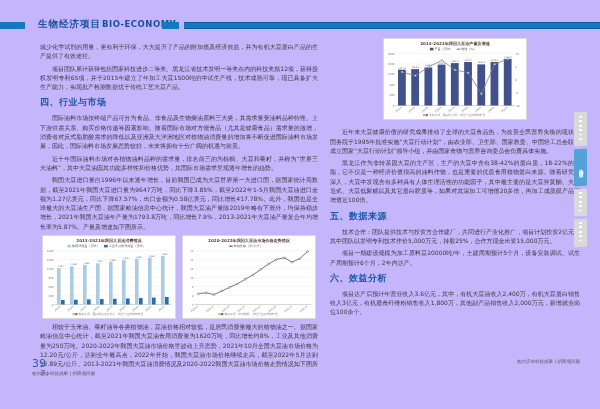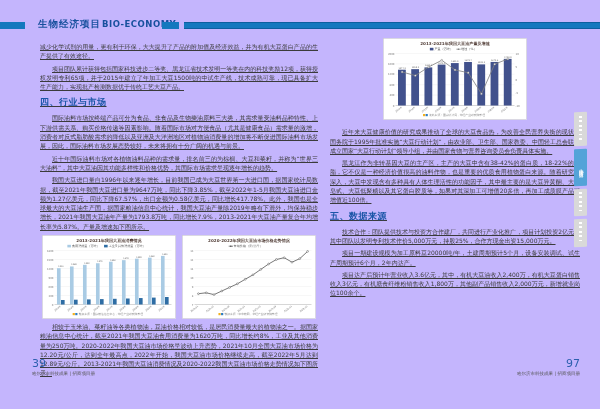--- a/index.html
+++ b/index.html
@@ -8,21 +8,21 @@
 
   
   .hdr{position:absolute;top:18px;left:0;width:600px;height:14px;}
   .hdr-block{position:absolute;left:0;top:4px;width:25px;height:7px;background:#1478be;}
   .hdr-cn{position:absolute;left:38px;top:0;font-size:9.5px;font-weight:bold;color:#17509d;letter-spacing:1px;}
   .hdr-en{position:absolute;left:102px;top:0.5px;font-size:8.5px;font-weight:bold;color:#17509d;letter-spacing:0.5px;}
   .hdr-dash{position:absolute;left:162px;top:4px;width:17px;height:7px;background:#1478be;}
   .hdr-rule{position:absolute;left:184px;top:4px;width:416px;height:7px;background:#1478be;border-top:1px solid #0d5f9f;border-bottom:1px solid #0d5f9f;box-sizing:border-box;}
 
   
-  .col{position:absolute;color:#3b3b3b;font-size:6px;line-height:1.55;text-align:justify;text-decoration:underline;}
+  .col{position:absolute;color:#3b3b3b;font-size:6px;line-height:1.55;text-align:justify;}
   .col-left{left:40px;top:42px;width:278px;}
   .col-right{left:330px;top:38px;width:250px;}
   .para{margin:0 0 3px 0;text-indent:2em;}
   .para.noindent{text-indent:0;}
   .sec-h{margin:5px 0 3px 0;font-size:9px;font-weight:bold;color:#1c56a8;letter-spacing:0.5px;}
 
   .charts-row{display:flex;justify-content:space-between;margin:4px 2px 3px 2px;}
   .chart-c-wrap{text-align:center;margin:0 0 5px 0;}
   svg{display:block;}
   .charts-row svg{display:inline-block;}
@@ -247,24 +247,24 @@
           <rect x="40" y="76" width="2.2" height="2.2" fill="#f2b01e"></rect>
           <rect x="42.6" y="76" width="2.2" height="2.2" fill="#2d7dc2"></rect>
           <text x="46" y="78.2" font-size="2.8" fill="#888">资料来源：国家统计局，华经产业研究院整理</text>
         </svg>
     </div>
     <p class="para">近年来大豆健康价值的研究成果推动了全球的大豆食品热，为改善全民营养失衡的现状，国务院于1995年批准实施“大豆行动计划”，由农业部、卫生部、国家教委、中国轻工总会联合成立国家“大豆行动计划”领导小组，并由国家食物与营养咨询委员会负责具体实施。</p>
     <p class="para">黑龙江作为非转基因大豆的主产区，主产的大豆中含有38-42%的蛋白质，18-22%的油脂，它不仅是一种经济价值很高的油料作物，也是重要的优质食用植物蛋白来源。随着研究的深入，大豆中发现含有多种具有人体生理活性的功能因子，其中最主要的是大豆异黄酮、大豆皂甙、大豆低聚糖以及其它蛋白胶质等，如果对其深加工可增值20多倍，再加工成质膜产品可增值近100倍。</p>
     <h3 class="sec-h">五、数据来源</h3>
     <p class="para">技术合作：团队提供技术与投资方合作建厂，共同进行产业化推广，项目计划投资2亿元，其中团队以发明专利技术作价5,000万元，持股25%，合作方现金出资15,000万元。</p>
     <p class="para">项目一期建设规模为加工原料豆20000吨/年，土建周期预计5个月，设备安装调试、试生产周期预计6个月，2年内达产。</p>
+    <h3 class="sec-h">六、效益分析</h3>
     <p class="para">项目达产后预计年营业收入3.6亿元，其中，有机大豆油收入2,400万，有机大豆蛋白销售收入3亿元，有机膳食纤维粉销售收入1,800万，其他副产品销售收入2,000万元，新增就业岗位100余个。</p>
   </div>
   <div class="foot foot-right">
-    <div class="pgnum">97</div>
     <div class="bklt">哈尔滨市科技成果 | 招商项目册</div>
   </div>
 
   <div class="side-tabs">
     <div class="stab" style="top:112px;height:34px;">
         <div class="ticks"></div>
       </div>
     <div class="stab active" style="top:149px;height:37px;">
         <div class="vlabel">生物经济项目</div>
       </div>

